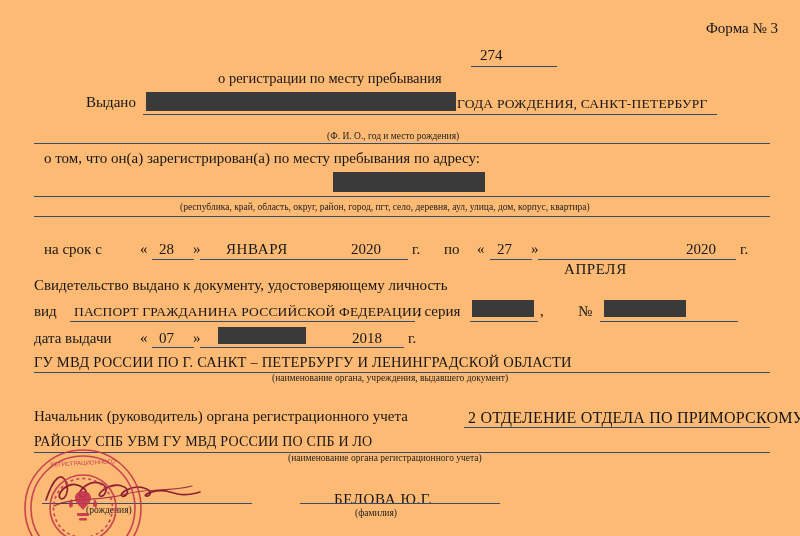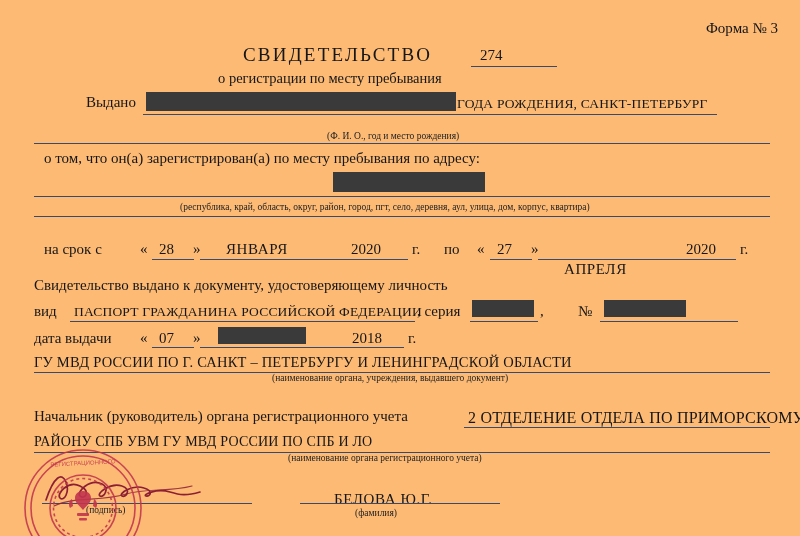--- a/index.html
+++ b/index.html
@@ -169,21 +169,20 @@
     height: 122px;
     pointer-events: none;
   }
 </style>
 </head>
 <body>
 
 <div class="page">
 
   <div class="t" id="form-no">Форма № 3</div>
-  <div class="t" id="title-main">СВИДЕТЕЛЬСТВО</div>
   <div class="t" id="title-number">274</div>
   <div class="rule" style="left:471px; top:66px; width:86px;"></div>
   <div class="t" id="title-sub">о регистрации по месту пребывания</div>
 
   <div class="t" id="label-issued">Выдано</div>
   <div class="redact" id="redact-name"></div>
   <div class="t" id="issued-value">ГОДА РОЖДЕНИЯ, САНКТ-ПЕТЕРБУРГ</div>
   <div class="rule" style="left:143px; top:114px; width:574px;"></div>
   <div class="caption" style="left:327px; top:131px;">(Ф. И. О., год и место рождения)</div>
   <div class="rule" style="left:34px; top:143px; width:736px;"></div>
@@ -245,21 +244,21 @@
   <div class="caption" style="left:272px; top:373px;">(наименование органа, учреждения, выдавшего документ)</div>
 
   <div class="t" id="chief-label">Начальник (руководитель) органа регистрационного учета</div>
   <div class="t" id="chief-value1">2 ОТДЕЛЕНИЕ ОТДЕЛА  ПО ПРИМОРСКОМУ</div>
   <div class="rule" style="left:464px; top:427px; width:306px;"></div>
   <div class="t" id="chief-value2">РАЙОНУ  СПБ УВМ  ГУ  МВД  РОССИИ  ПО  СПБ  И  ЛО</div>
   <div class="rule" style="left:34px; top:452px; width:736px;"></div>
   <div class="caption" style="left:288px; top:453px;">(наименование органа регистрационного учета)</div>
 
   <div class="rule" style="left:42px; top:503px; width:210px;"></div>
-  <div class="caption" id="sign-caption">(подпись)</div>
+  <div class="caption" id="sign-caption">(рождения)</div>
   <div class="t" id="surname-value">БЕЛОВА Ю.Г.</div>
   <div class="rule" style="left:300px; top:503px; width:200px;"></div>
   <div class="caption" id="surname-caption">(фамилия)</div>
 
   <svg id="signature" viewBox="0 0 170 44">
     <path d="M6,34 C14,10 22,6 26,16 C30,26 24,36 20,32 C16,28 28,14 40,20 C52,26 44,34 40,30 C36,26 50,12 62,18 C70,22 64,32 60,30 C56,28 70,16 82,20 C92,23 86,32 82,30 C78,28 92,18 104,22 C114,25 110,31 106,30 C102,29 116,22 130,26 C140,29 146,30 160,26" fill="none" stroke="#8d1f35" stroke-width="1.7" stroke-linecap="round"></path>
     <path d="M14,40 C34,30 60,36 86,28 C106,22 130,26 152,20" fill="none" stroke="#8d1f35" stroke-width="1.2" stroke-linecap="round" opacity="0.85"></path>
   </svg>
 
   <svg id="stamp" viewBox="0 0 122 122">

